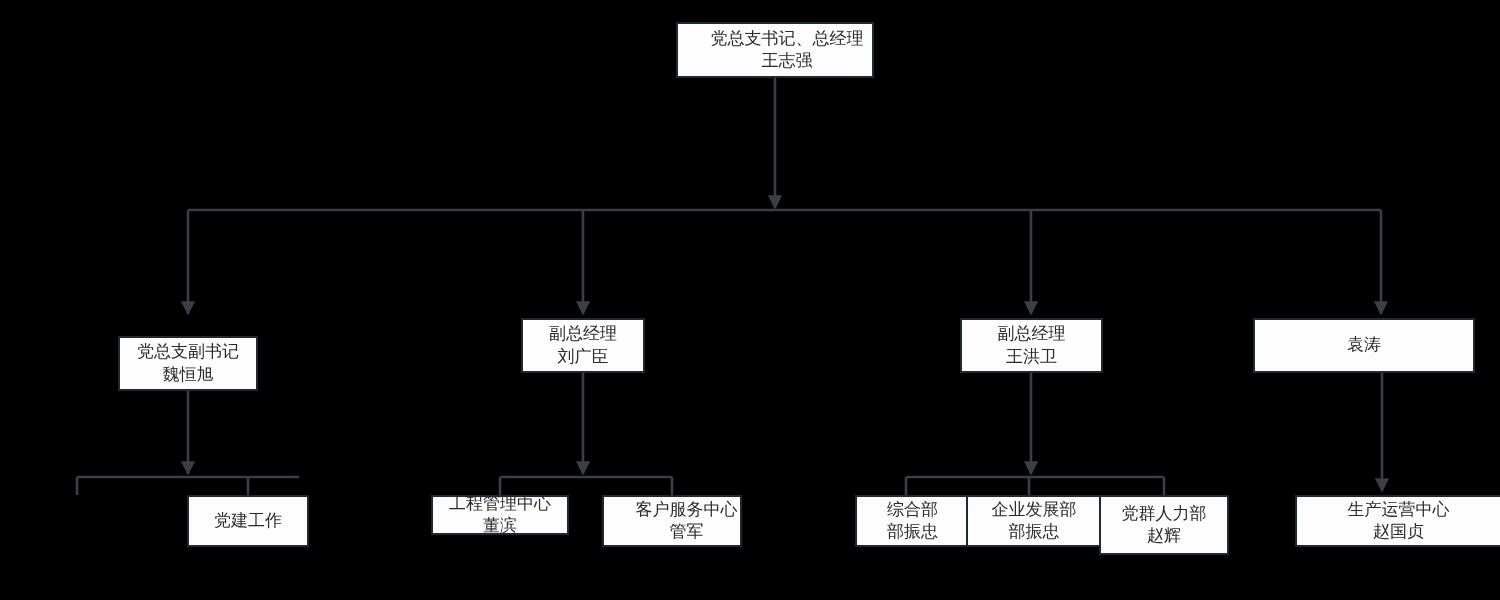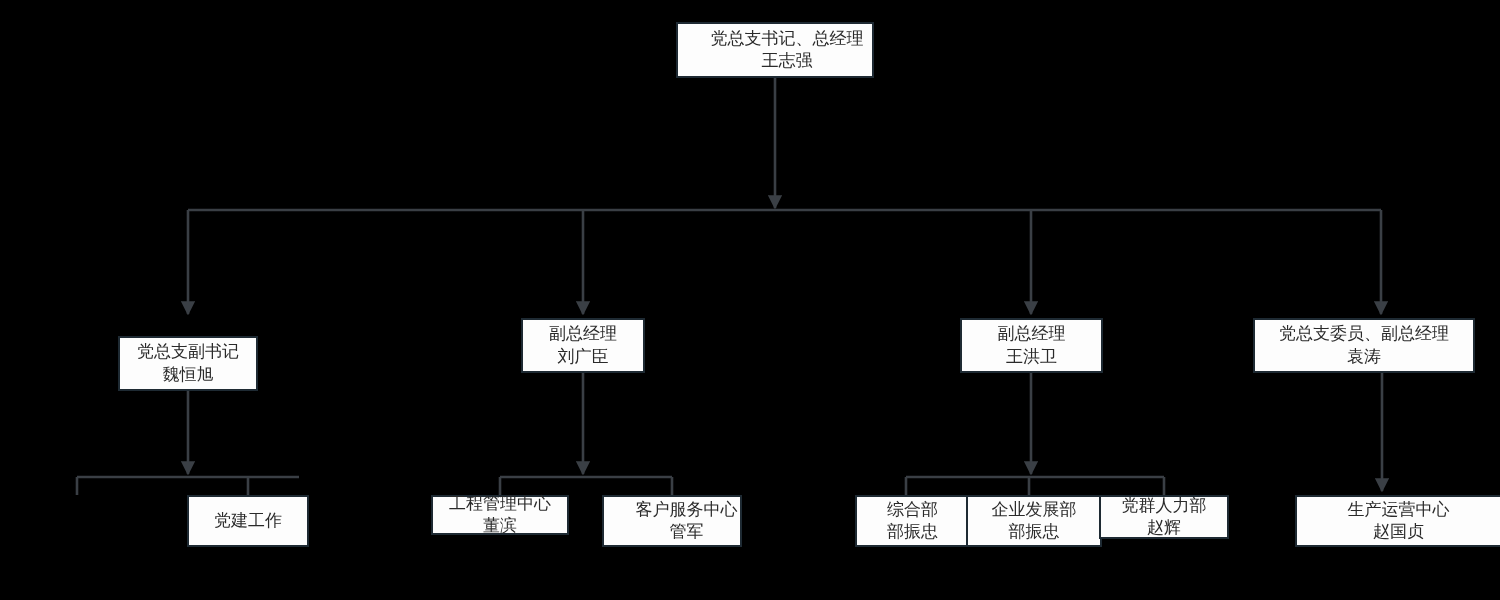--- a/index.html
+++ b/index.html
@@ -99,21 +99,20 @@
     <span class="ln">副总经理</span>
     <span class="ln">刘广臣</span>
   </div>
 
   <div class="node" style="left:960px; top:318px; width:143px; height:55px;">
     <span class="ln">副总经理</span>
     <span class="ln">王洪卫</span>
   </div>
 
   <div class="node" style="left:1253px; top:318px; width:222px; height:55px;">
-    <span class="ln">党总支委员、副总经理</span>
     <span class="ln">袁涛</span>
   </div>
 
 
   <div class="node" style="left:187px; top:495px; width:122px; height:52px;">
     <span class="ln">党建工作</span>
   </div>
 
   <div class="node" style="left:431px; top:495px; width:138px; height:40px;">
     <span class="ln">工程管理中心</span>
@@ -128,21 +127,21 @@
   <div class="node" style="left:855px; top:495px; width:115px; height:52px;">
     <span class="ln">综合部</span>
     <span class="ln">部振忠</span>
   </div>
 
   <div class="node" style="left:966px; top:495px; width:136px; height:52px;font-family:Liberation Serif, serif;">
     <span class="ln">企业发展部</span>
     <span class="ln">部振忠</span>
   </div>
 
-  <div class="node" style="left:1099px; top:495px; width:130px; height:44px;">
+  <div class="node" style="left:1099px; top:495px; width:130px; height:60px;">
     <span class="ln">党群人力部</span>
     <span class="ln">赵辉</span>
   </div>
 
   <div class="node" style="left:1295px; top:495px; width:207px; height:52px;">
     <span class="ln">生产运营中心</span>
     <span class="ln">赵国贞</span>
   </div>
 
 </div>

